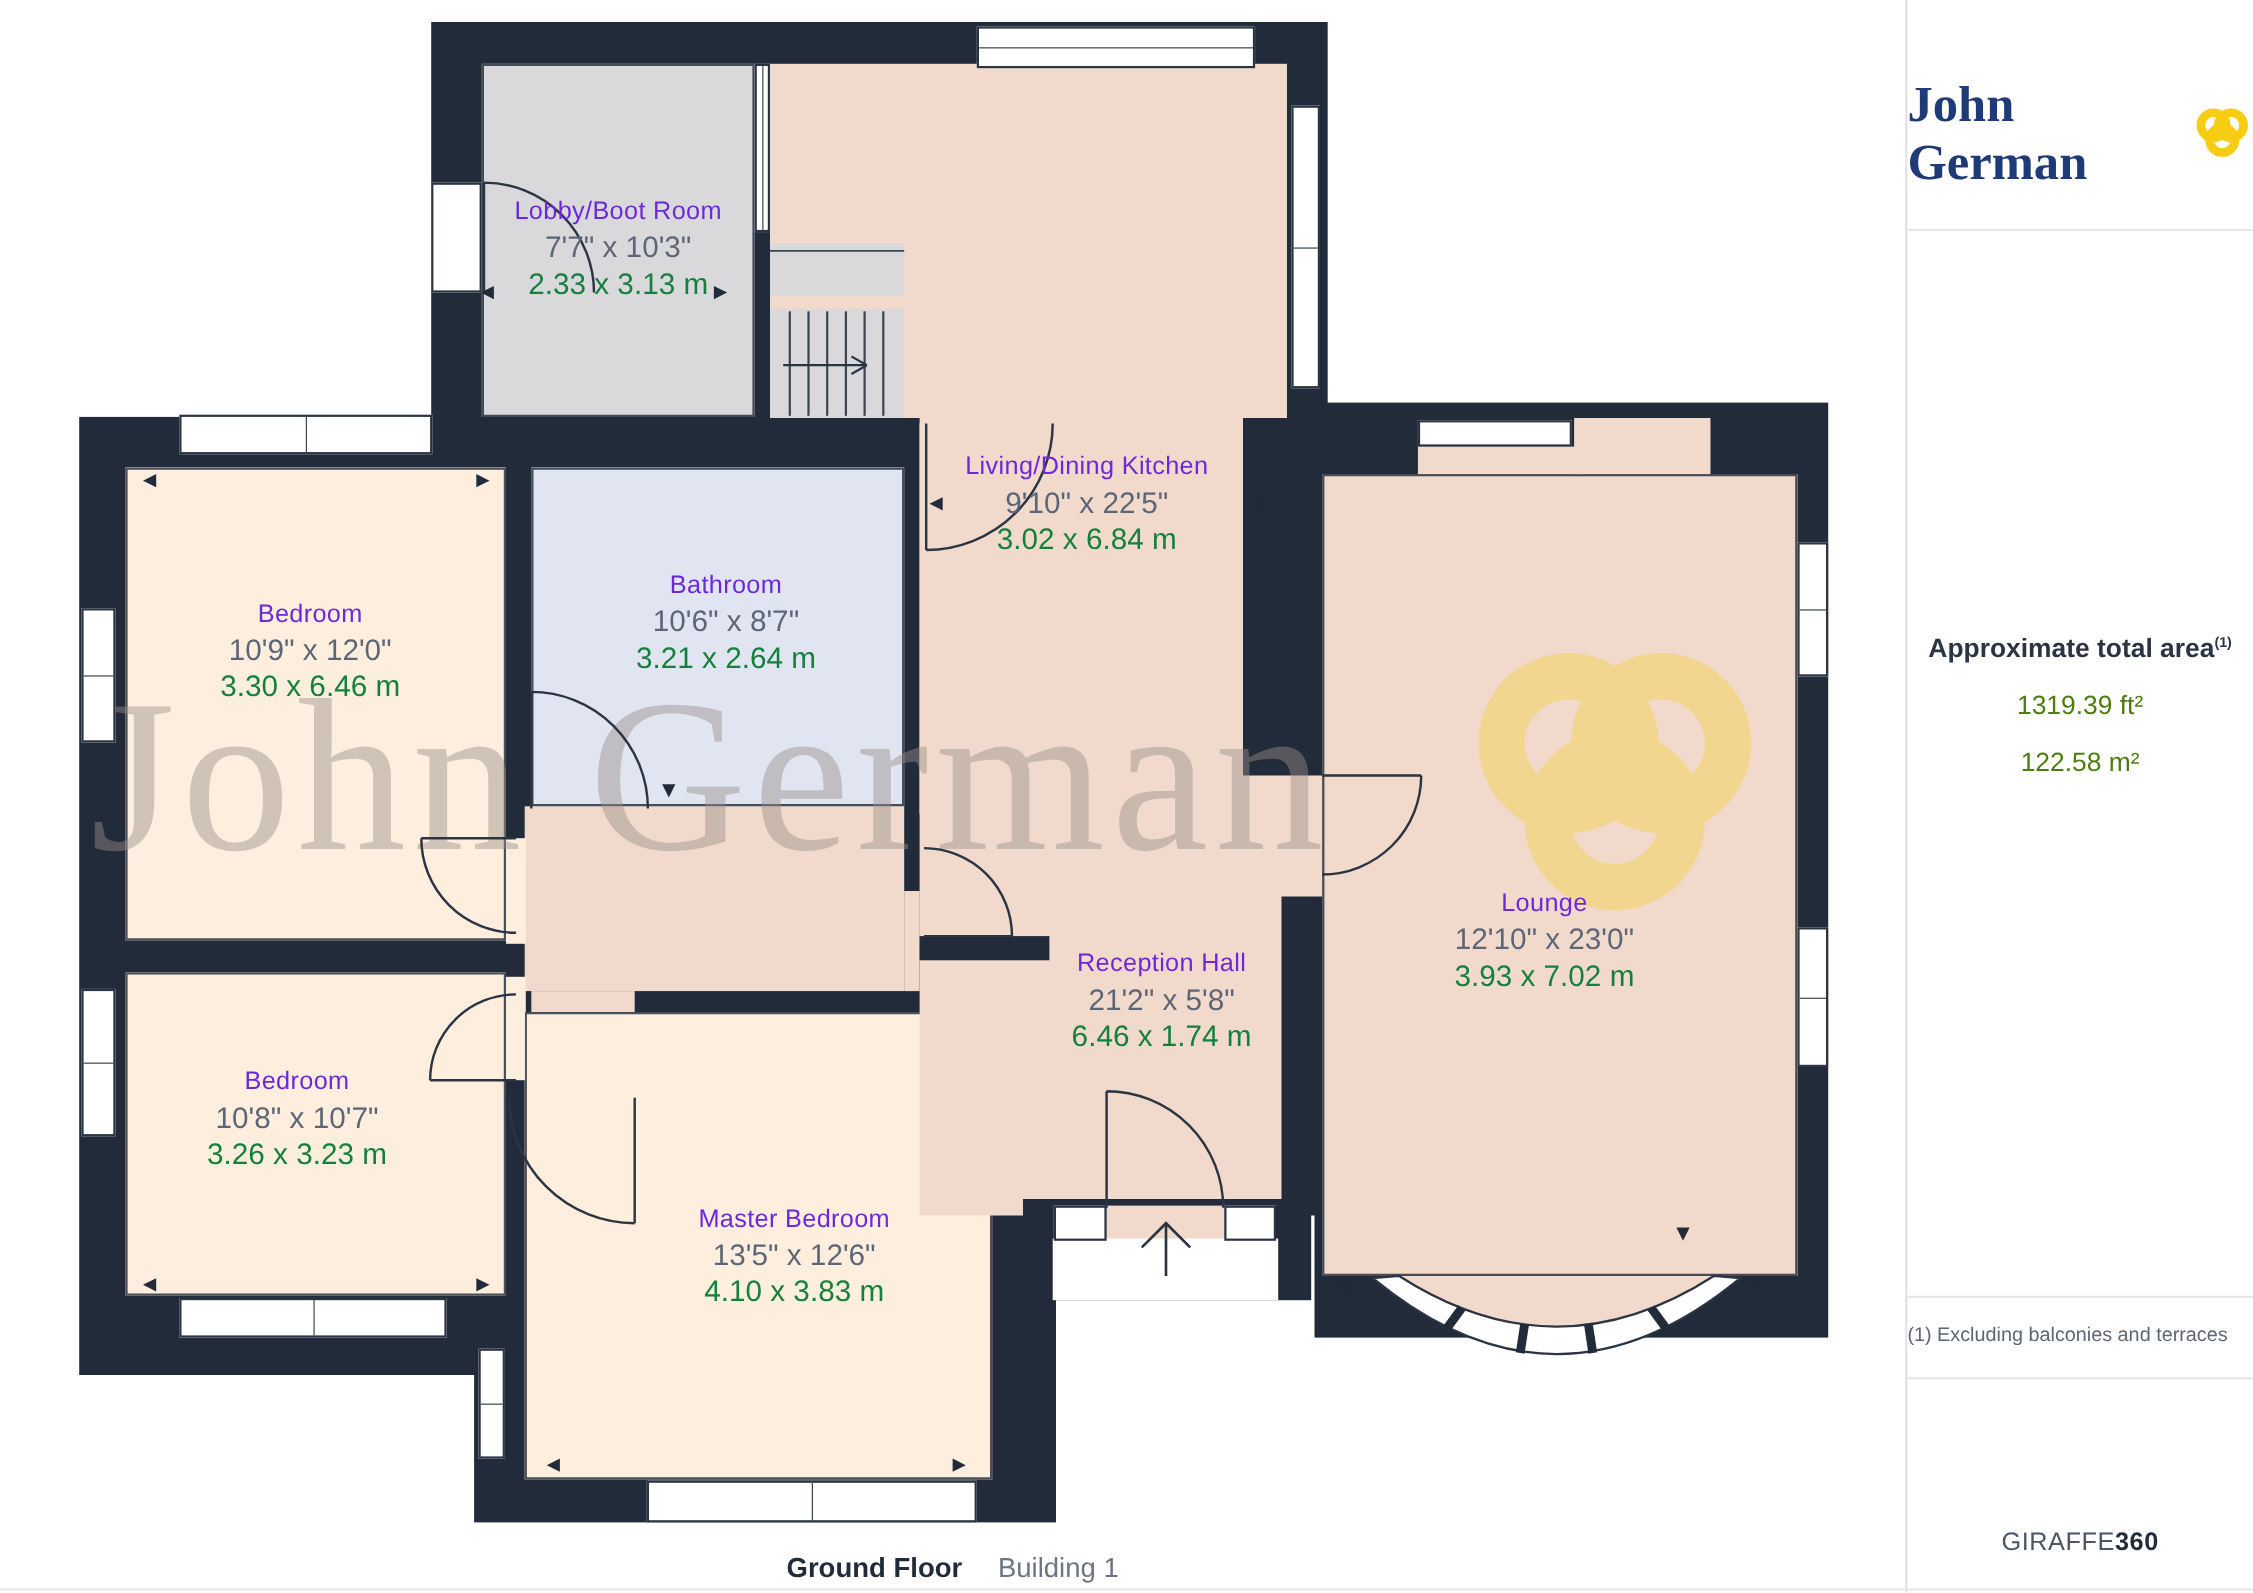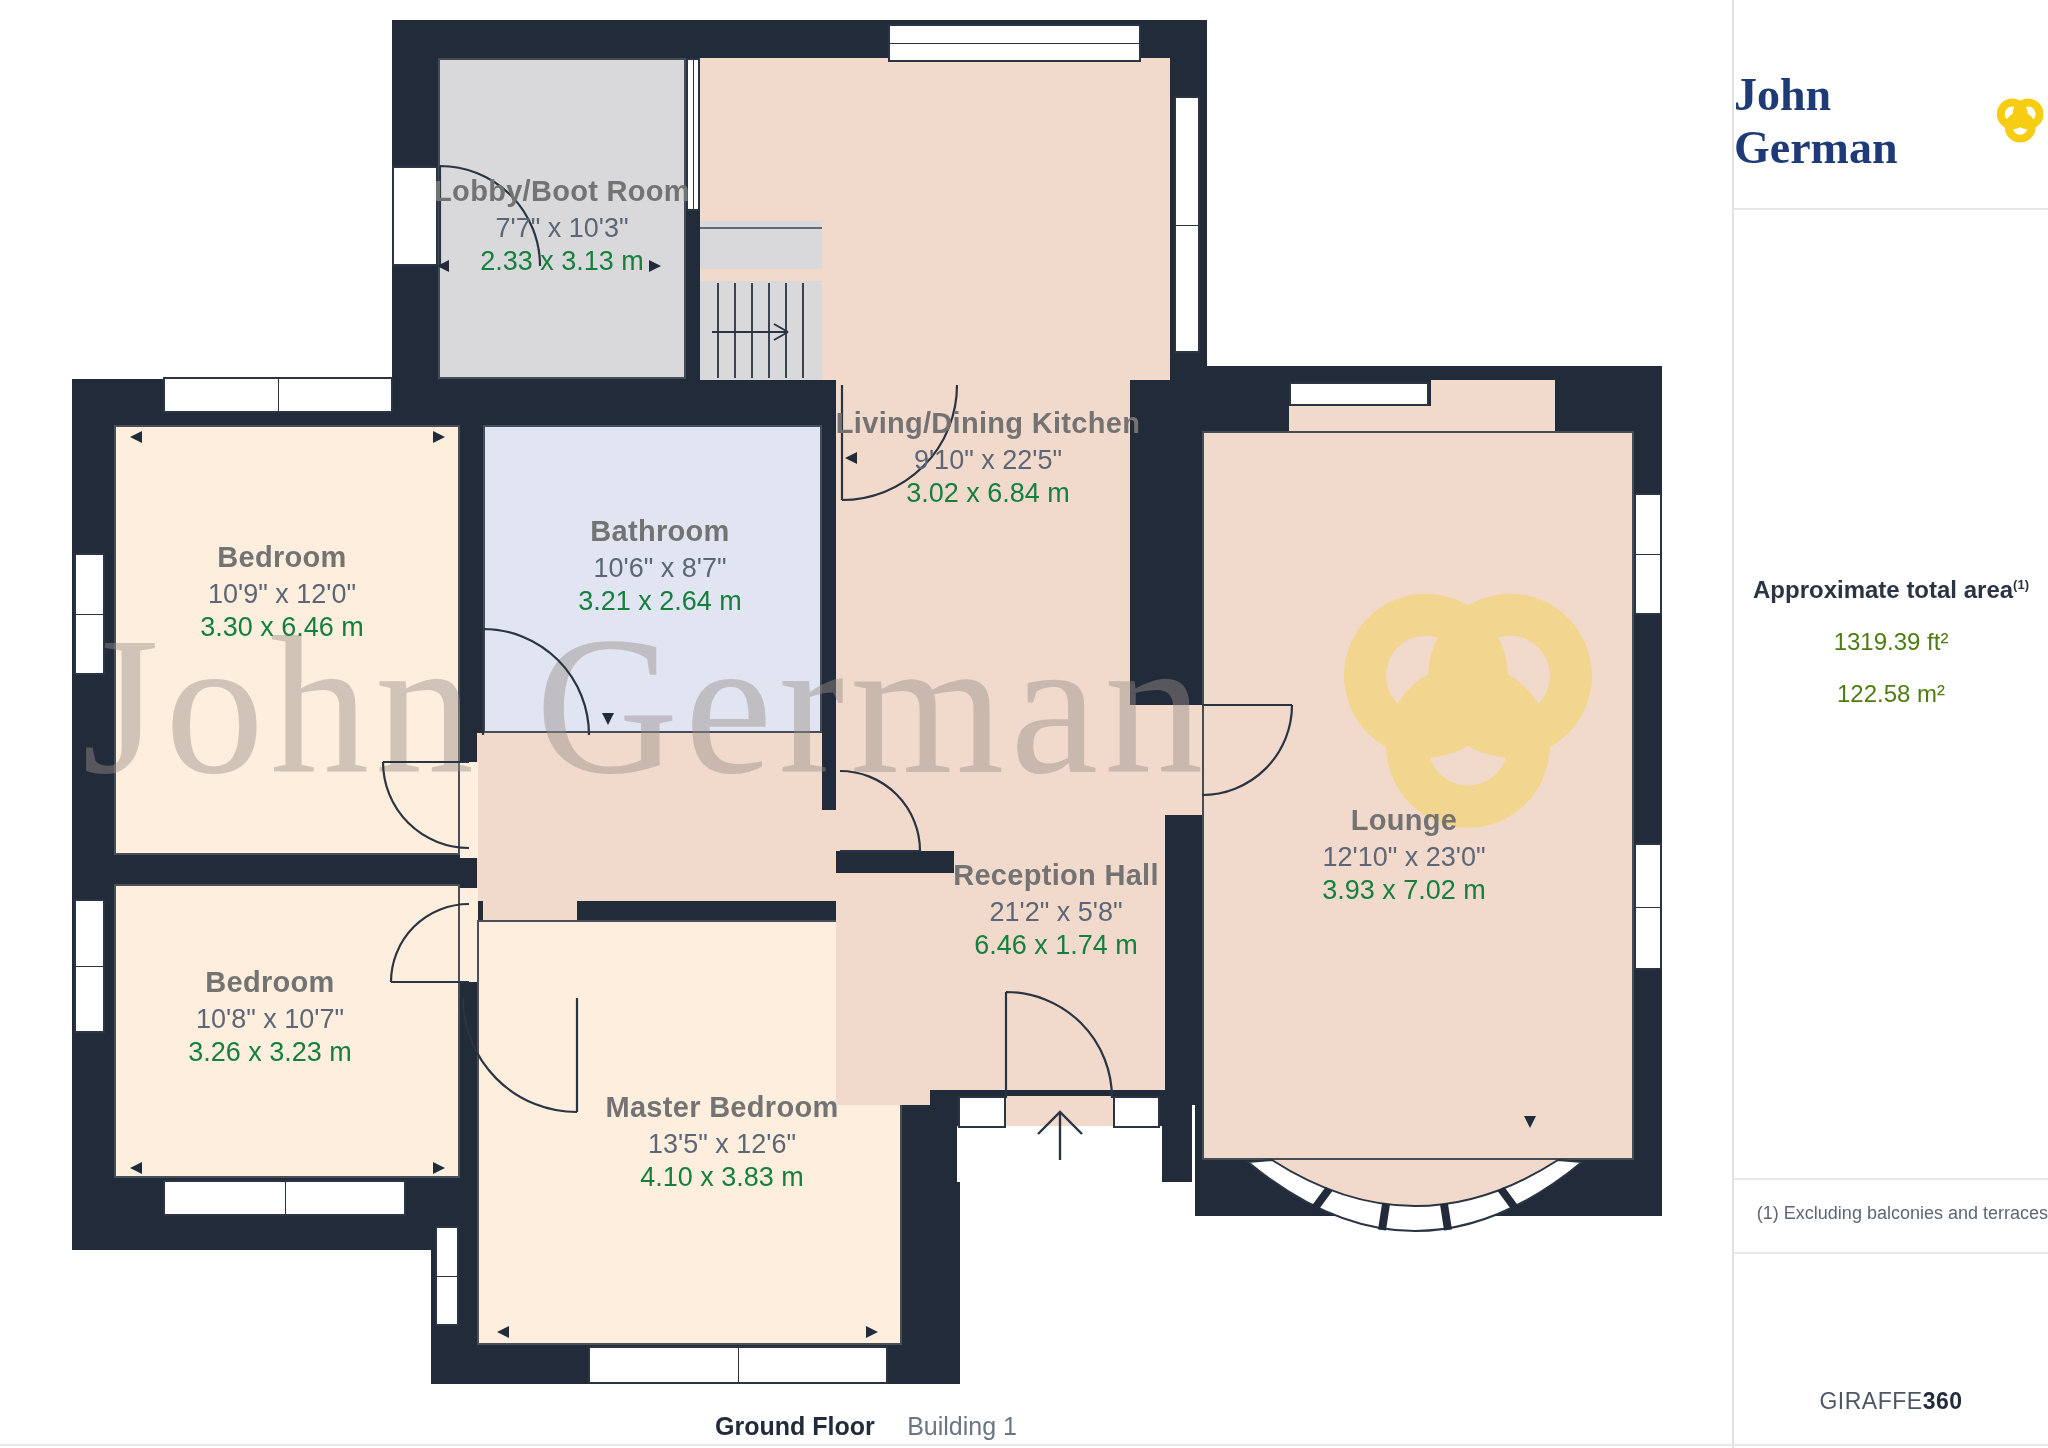--- a/index.html
+++ b/index.html
@@ -12,39 +12,39 @@
   .f-bed{background:#fdeedd;}
   .f-bath{background:#e0e5f1;}
   .f-lobby{background:#d9d9db;}
   .edged{box-shadow:inset 0 0 0 2px rgba(40,50,64,.85);}
   .win{position:absolute;background:#fff;border:2px solid #2a3442;box-sizing:border-box;}
   .win .dv-h{position:absolute;left:0;right:0;top:50%;height:0;border-top:1.6px solid #2a3442;}
   .win .dv-v{position:absolute;top:0;bottom:0;left:50%;width:0;border-left:1.6px solid #2a3442;}
   #plan-svg{position:absolute;left:0;top:0;z-index:30;}
   .room-label{position:absolute;transform:translate(-50%,-50%);text-align:center;
               white-space:nowrap;z-index:40;}
-  .room-name{font-weight:bold;font-size:29px;color:#737373;letter-spacing:.3px;}
+  .room-name{font-weight:normal;font-size:23px;color:#6d28d9;letter-spacing:.3px;}
   .room-ft{font-size:27px;color:#5c6676;margin-top:5px;}
   .room-m{font-size:27px;color:#15803d;margin-top:2px;}
   .watermark-text{position:absolute;left:82px;top:592px;z-index:20;
       font-family:"Liberation Serif",serif;font-size:198px;letter-spacing:6px;
       color:rgba(152,143,138,0.45);white-space:nowrap;pointer-events:none;}
   .watermark-knot{position:absolute;left:1318px;top:582px;z-index:19;opacity:.33;}
   
   #sidebar{position:absolute;left:1732px;top:0;width:316px;height:1448px;background:#fff;
            border-left:2px solid #e2e2e4;box-sizing:border-box;}
   .sb-divider{position:absolute;left:0;width:100%;height:0;border-top:2px solid #e7e7e9;}
   #logo-row{position:absolute;left:0;top:68px;width:100%;display:flex;align-items:center;
             justify-content:center;gap:10px;}
   #logo-text{font-family:"Liberation Serif",serif;font-size:46px;color:#1f3b77;font-weight:600;}
   .area-block{position:absolute;left:0;width:100%;text-align:center;}
   .area-title{font-size:24px;font-weight:bold;color:#2b3442;}
   .area-title sup{font-size:13px;}
   .area-val{font-size:24px;color:#4d7c0f;margin-top:24px;}
-  .small-note{position:absolute;left:0;width:100%;text-align:right;font-size:18px;color:#5c6676;}
+  .small-note{position:absolute;left:0;width:100%;text-align:left;font-size:18px;color:#5c6676;}
   .disclaimer{position:absolute;left:50%;transform:translateX(-50%);width:262px;text-align:center;
               font-size:18px;line-height:1.4;color:#5c6676;}
   .giraffe{position:absolute;left:0;width:100%;text-align:center;font-size:23px;
            letter-spacing:.5px;color:#4c5665;}
   .giraffe b{color:#222c3b;}
   #floor-footer{position:absolute;left:866px;top:1412px;transform:translateX(-50%);
                 white-space:nowrap;z-index:50;}
   #floor-footer .fl{font-size:25px;font-weight:bold;color:#212b3a;}
   #floor-footer .bl{font-size:25px;color:#6b7584;margin-left:28px;}
   #bottom-line{position:absolute;left:0;top:1444px;width:2048px;height:2px;background:#e7e7e9;}

